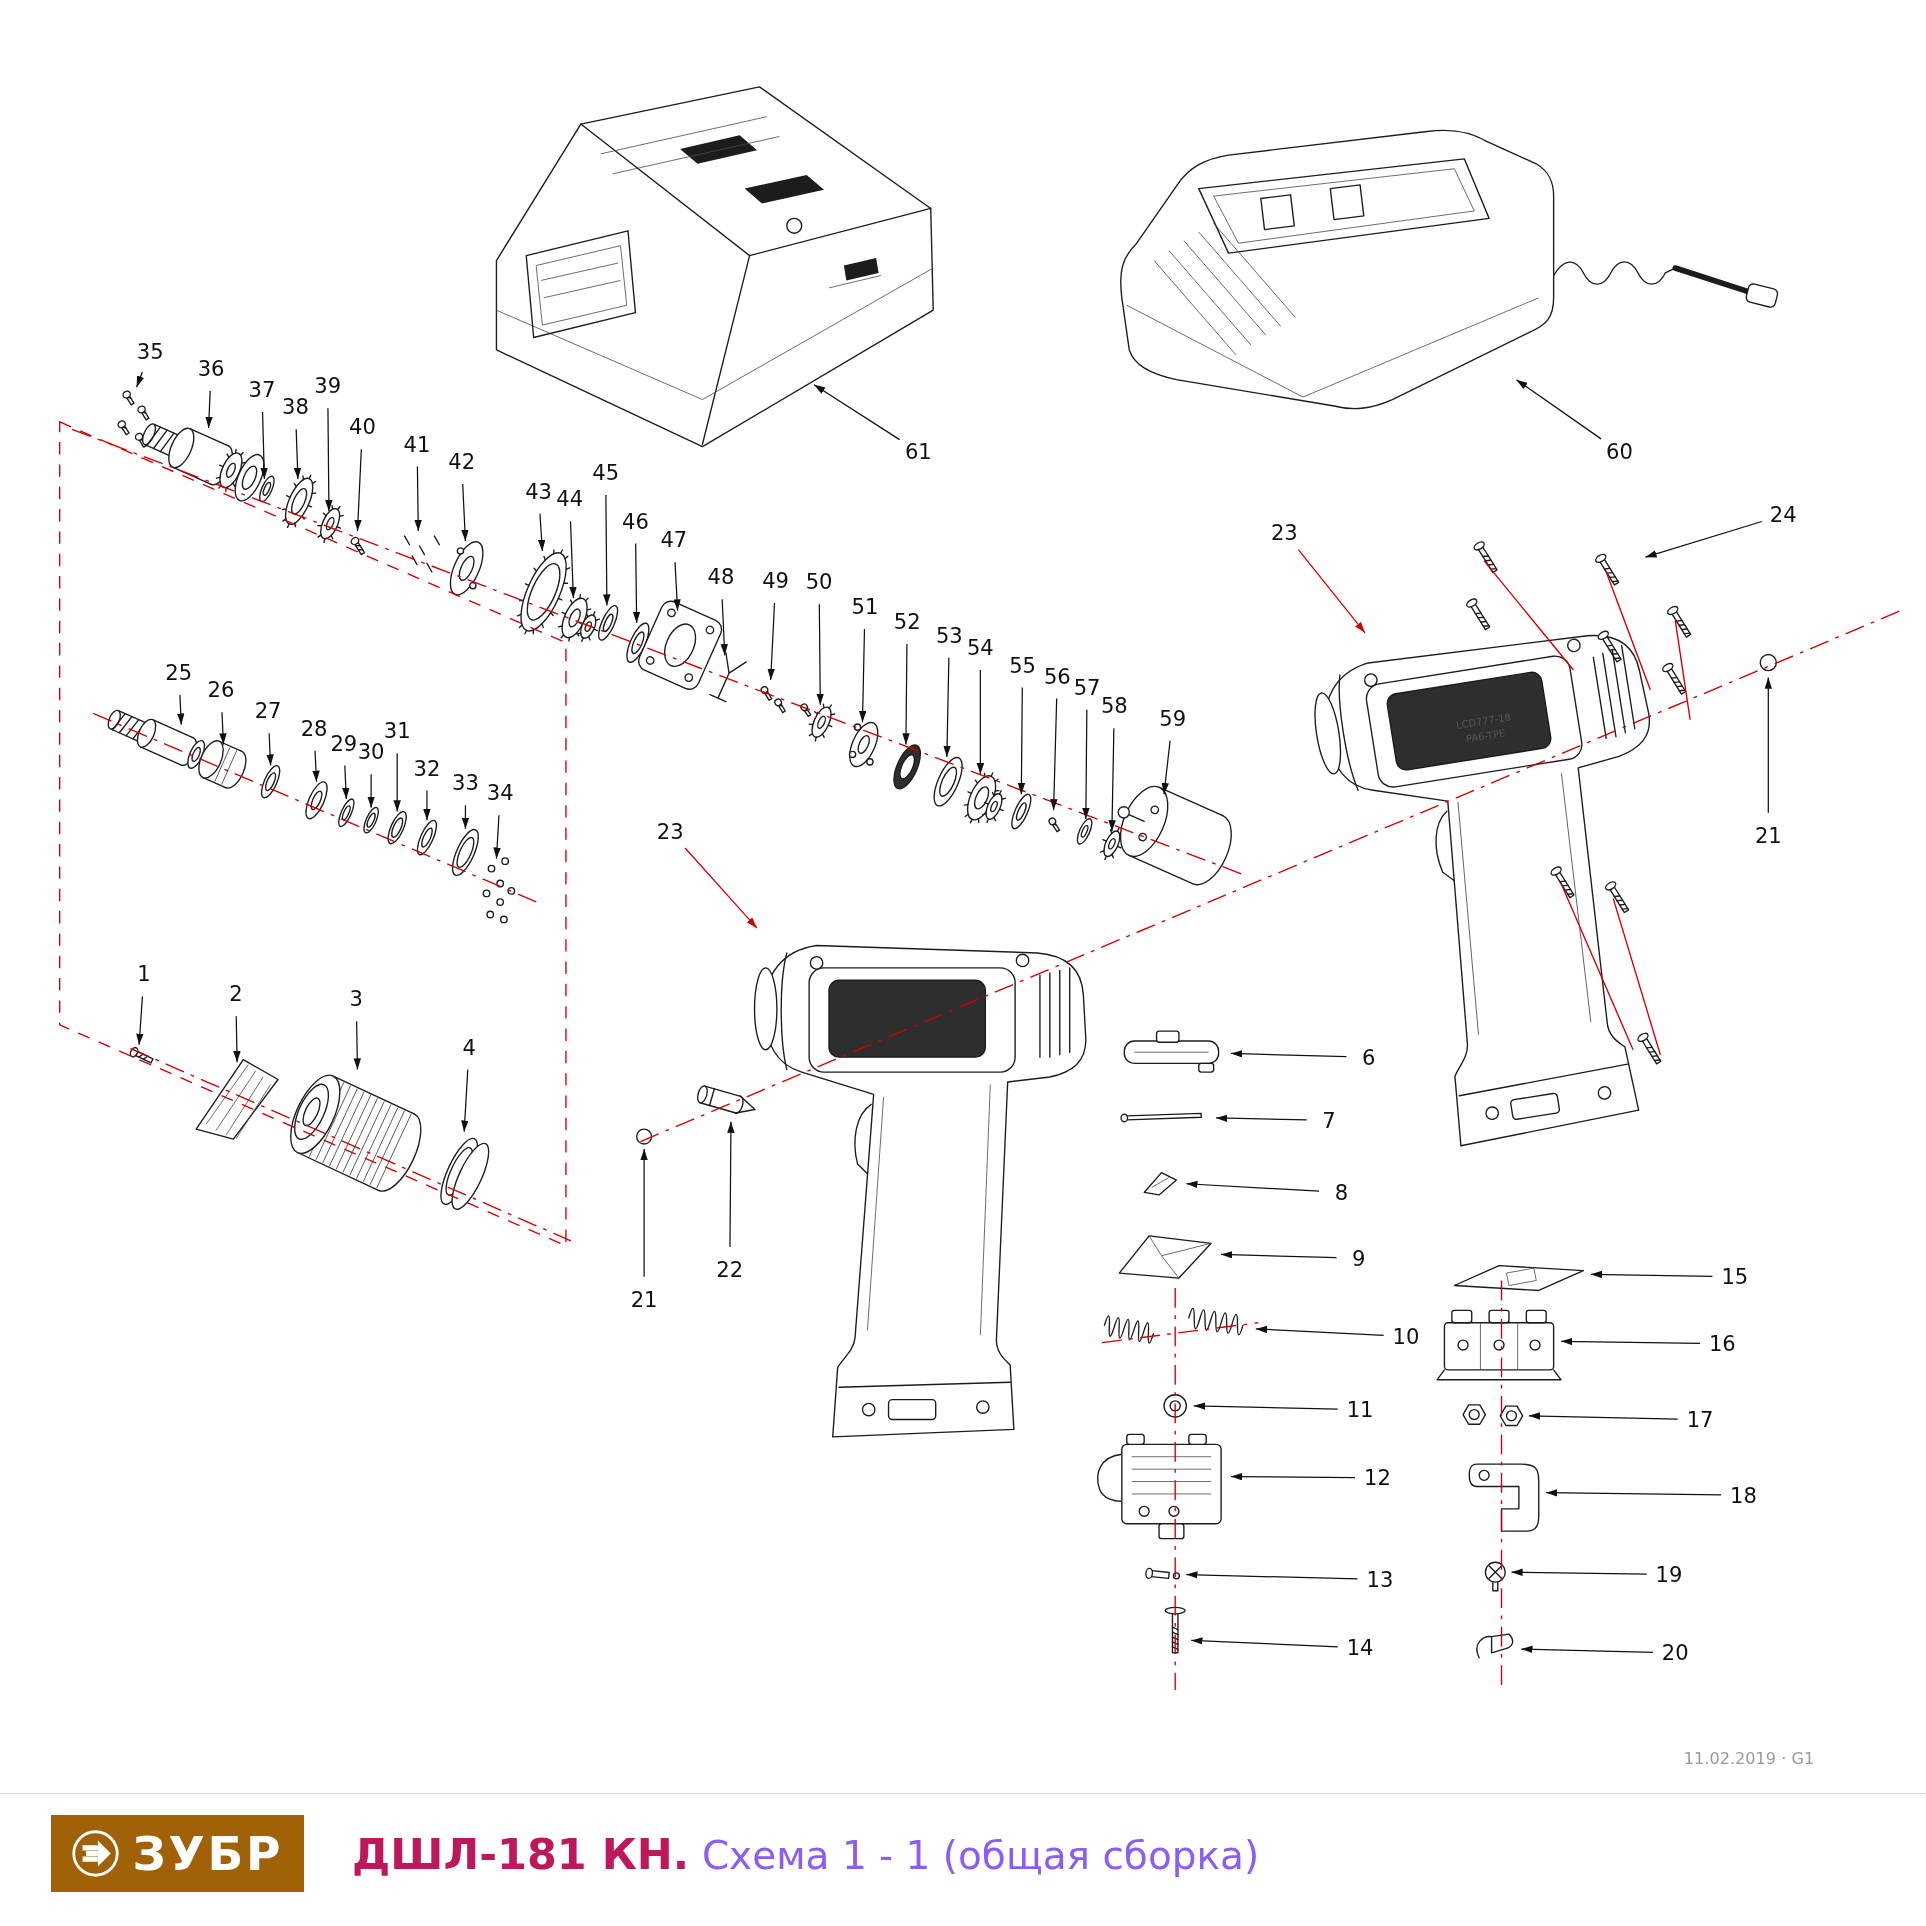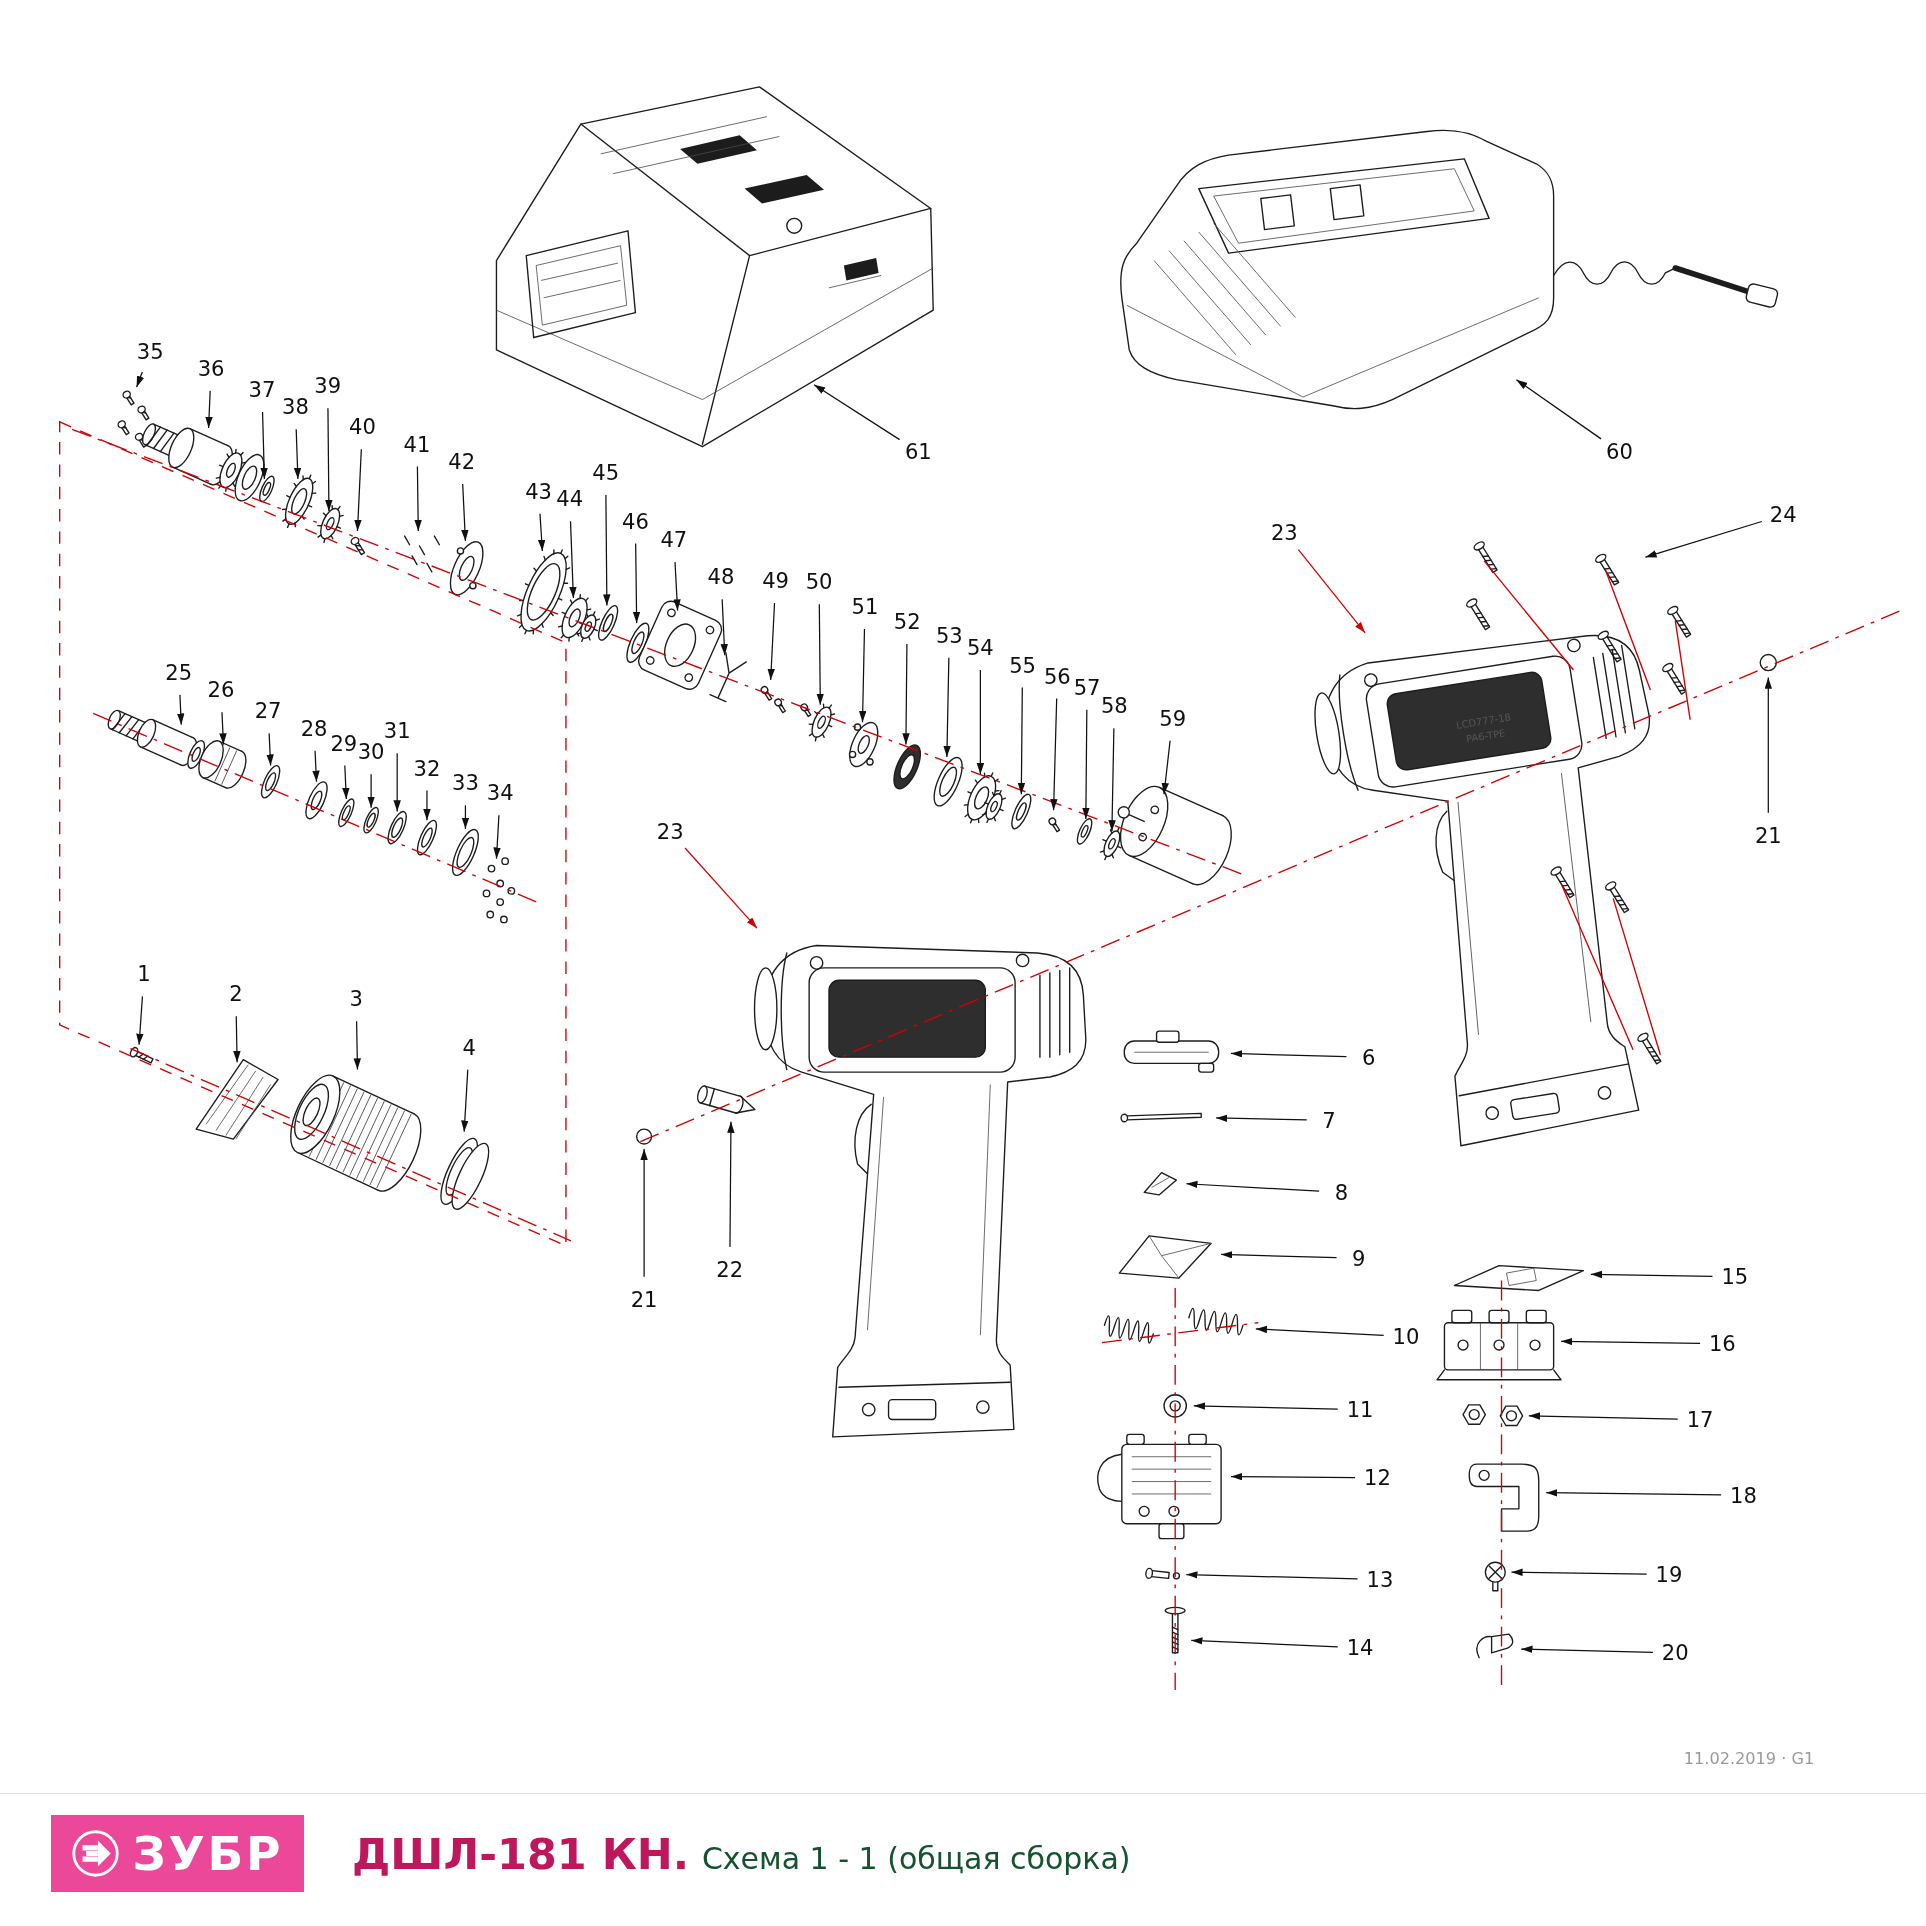--- a/index.html
+++ b/index.html
@@ -18,26 +18,26 @@
   .leader.red{stroke:#d40000;}
   .redline{stroke:#d40000;stroke-width:1.1;fill:none;}
   .dashdot{stroke-dasharray:16 6 3 6;}
   .dashed{stroke-dasharray:10 8;}
   .marking{font-size:8px;fill:#555;text-anchor:middle;font-family:"DejaVu Sans",sans-serif;}
   .gray-date{font-size:13px;fill:#9a9a9a;text-anchor:end;font-family:"DejaVu Sans",sans-serif;}
 
   
   .footer-rule{border-top:1.4px solid #dcdcdc;width:100%;height:0;}
   .footer{display:flex;align-items:center;margin:21px 0 0 51px;}
-  .logo-box{background:#ec4899;width:253px;height:77px;display:flex;align-items:center;justify-content:center;gap:13.6px;flex:0 0 auto;}
+  .logo-box{background:#a16207;width:253px;height:77px;display:flex;align-items:center;justify-content:center;gap:13.6px;flex:0 0 auto;}
   .logo-glyph{width:47px;height:47px;display:block;}
   .logo-text{color:#fff;font-size:47px;font-weight:bold;letter-spacing:2.7px;line-height:1;}
   .doc-title{margin-left:48px;white-space:nowrap;}
   .model{font-weight:bold;color:#be185d;font-size:43px;}
-  .subtitle{color:#14532d;font-weight:normal;font-size:30px;margin-left:12.7px;}
+  .subtitle{color:#8b5cf6;font-weight:normal;font-size:39px;margin-left:12.7px;}
 </style>
 </head>
 <body>
 
 <div class="page">
 
 <svg id="diagram" viewBox="0 0 1552 1445" xmlns="http://www.w3.org/2000/svg" xmlns:xlink="http://www.w3.org/1999/xlink">
   <defs>
     <marker id="ab" markerWidth="12" markerHeight="8" refX="9" refY="3" orient="auto" markerUnits="userSpaceOnUse">
       <path d="M0,0 L9,3 L0,6 Z" fill="#101010"></path>

